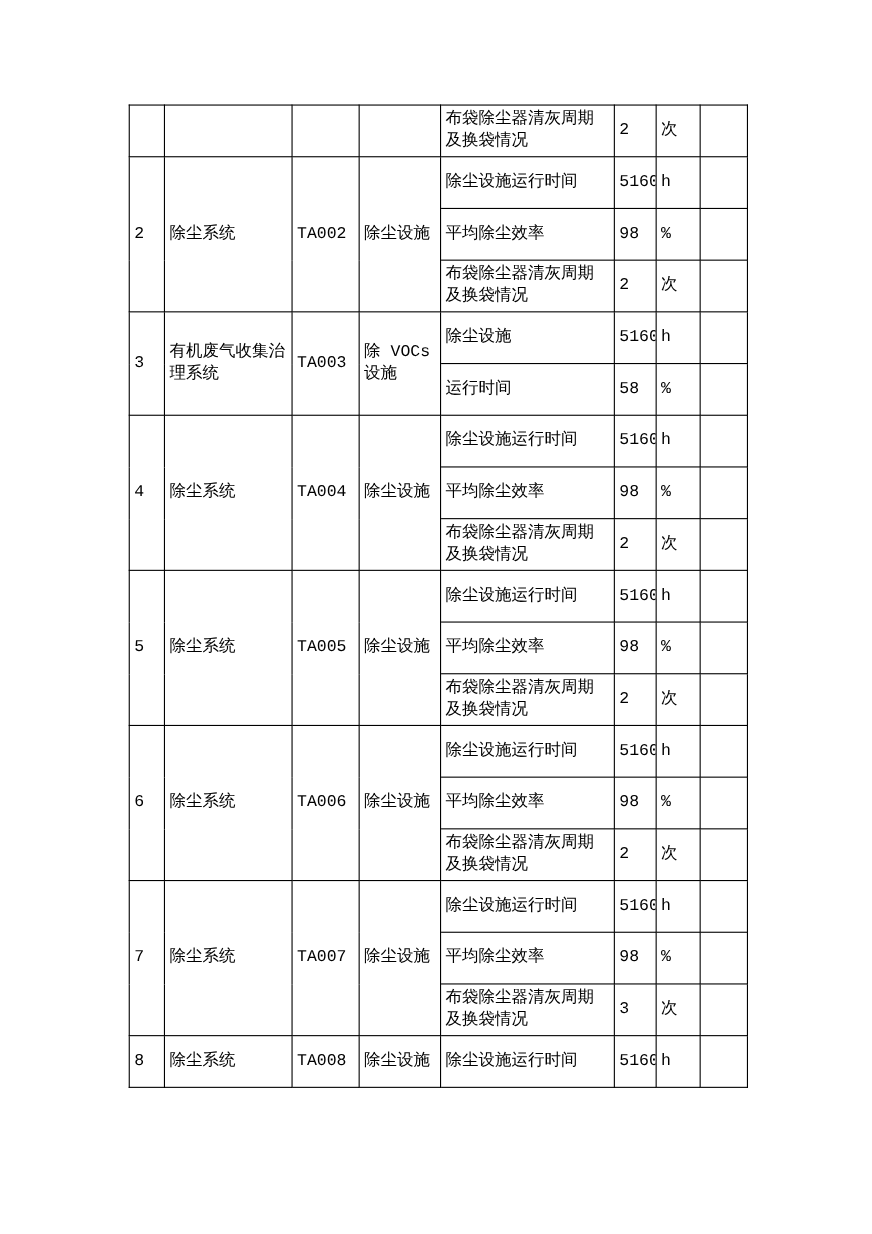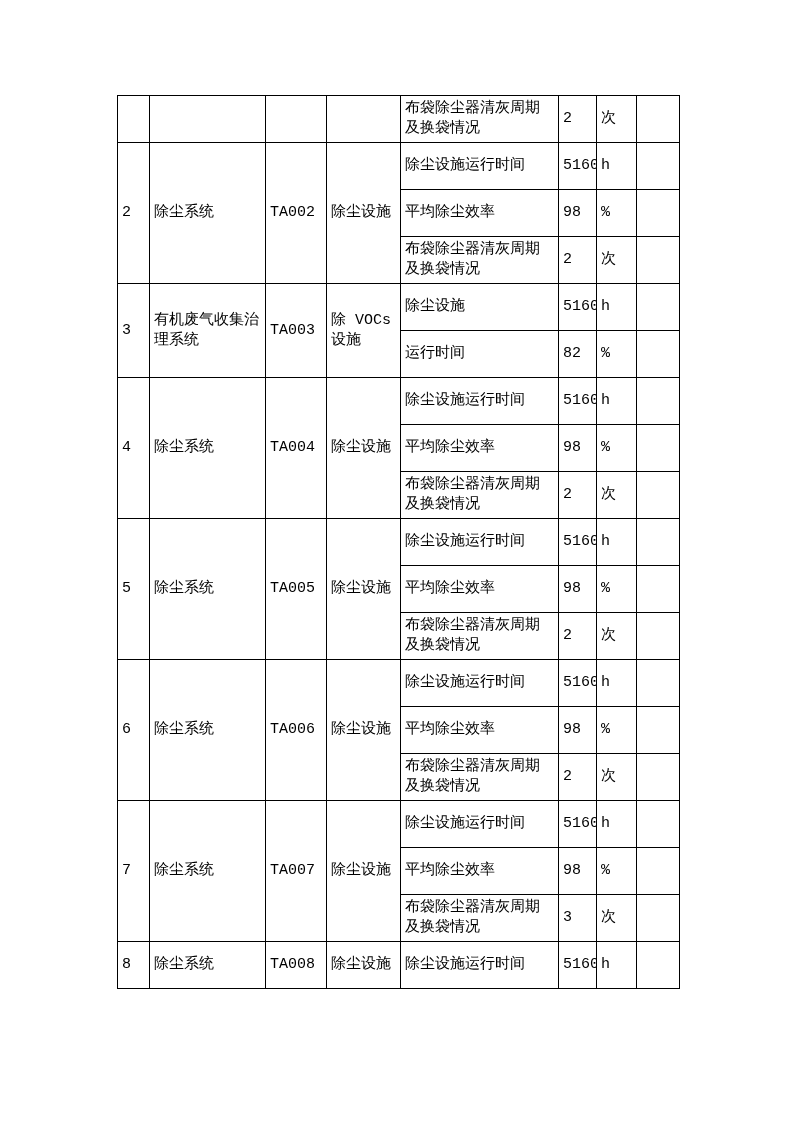--- a/index.html
+++ b/index.html
@@ -92,21 +92,21 @@
         <td rowspan="2">有机废气收集治理系统</td>
         <td rowspan="2">TA003</td>
         <td rowspan="2">除 VOCs 设施</td>
         <td class="c-param">除尘设施</td>
         <td class="c-val">5160</td>
         <td class="c-unit">h</td>
         <td></td>
       </tr>
       <tr>
         <td class="c-param">运行时间</td>
-        <td class="c-val">82</td>
+        <td class="c-val">58</td>
         <td class="c-unit">%</td>
         <td></td>
       </tr>
 
       <tr>
         <td class="c-no" rowspan="3">4</td>
         <td rowspan="3">除尘系统</td>
         <td rowspan="3">TA004</td>
         <td rowspan="3">除尘设施</td>
         <td class="c-param">除尘设施运行时间</td>

